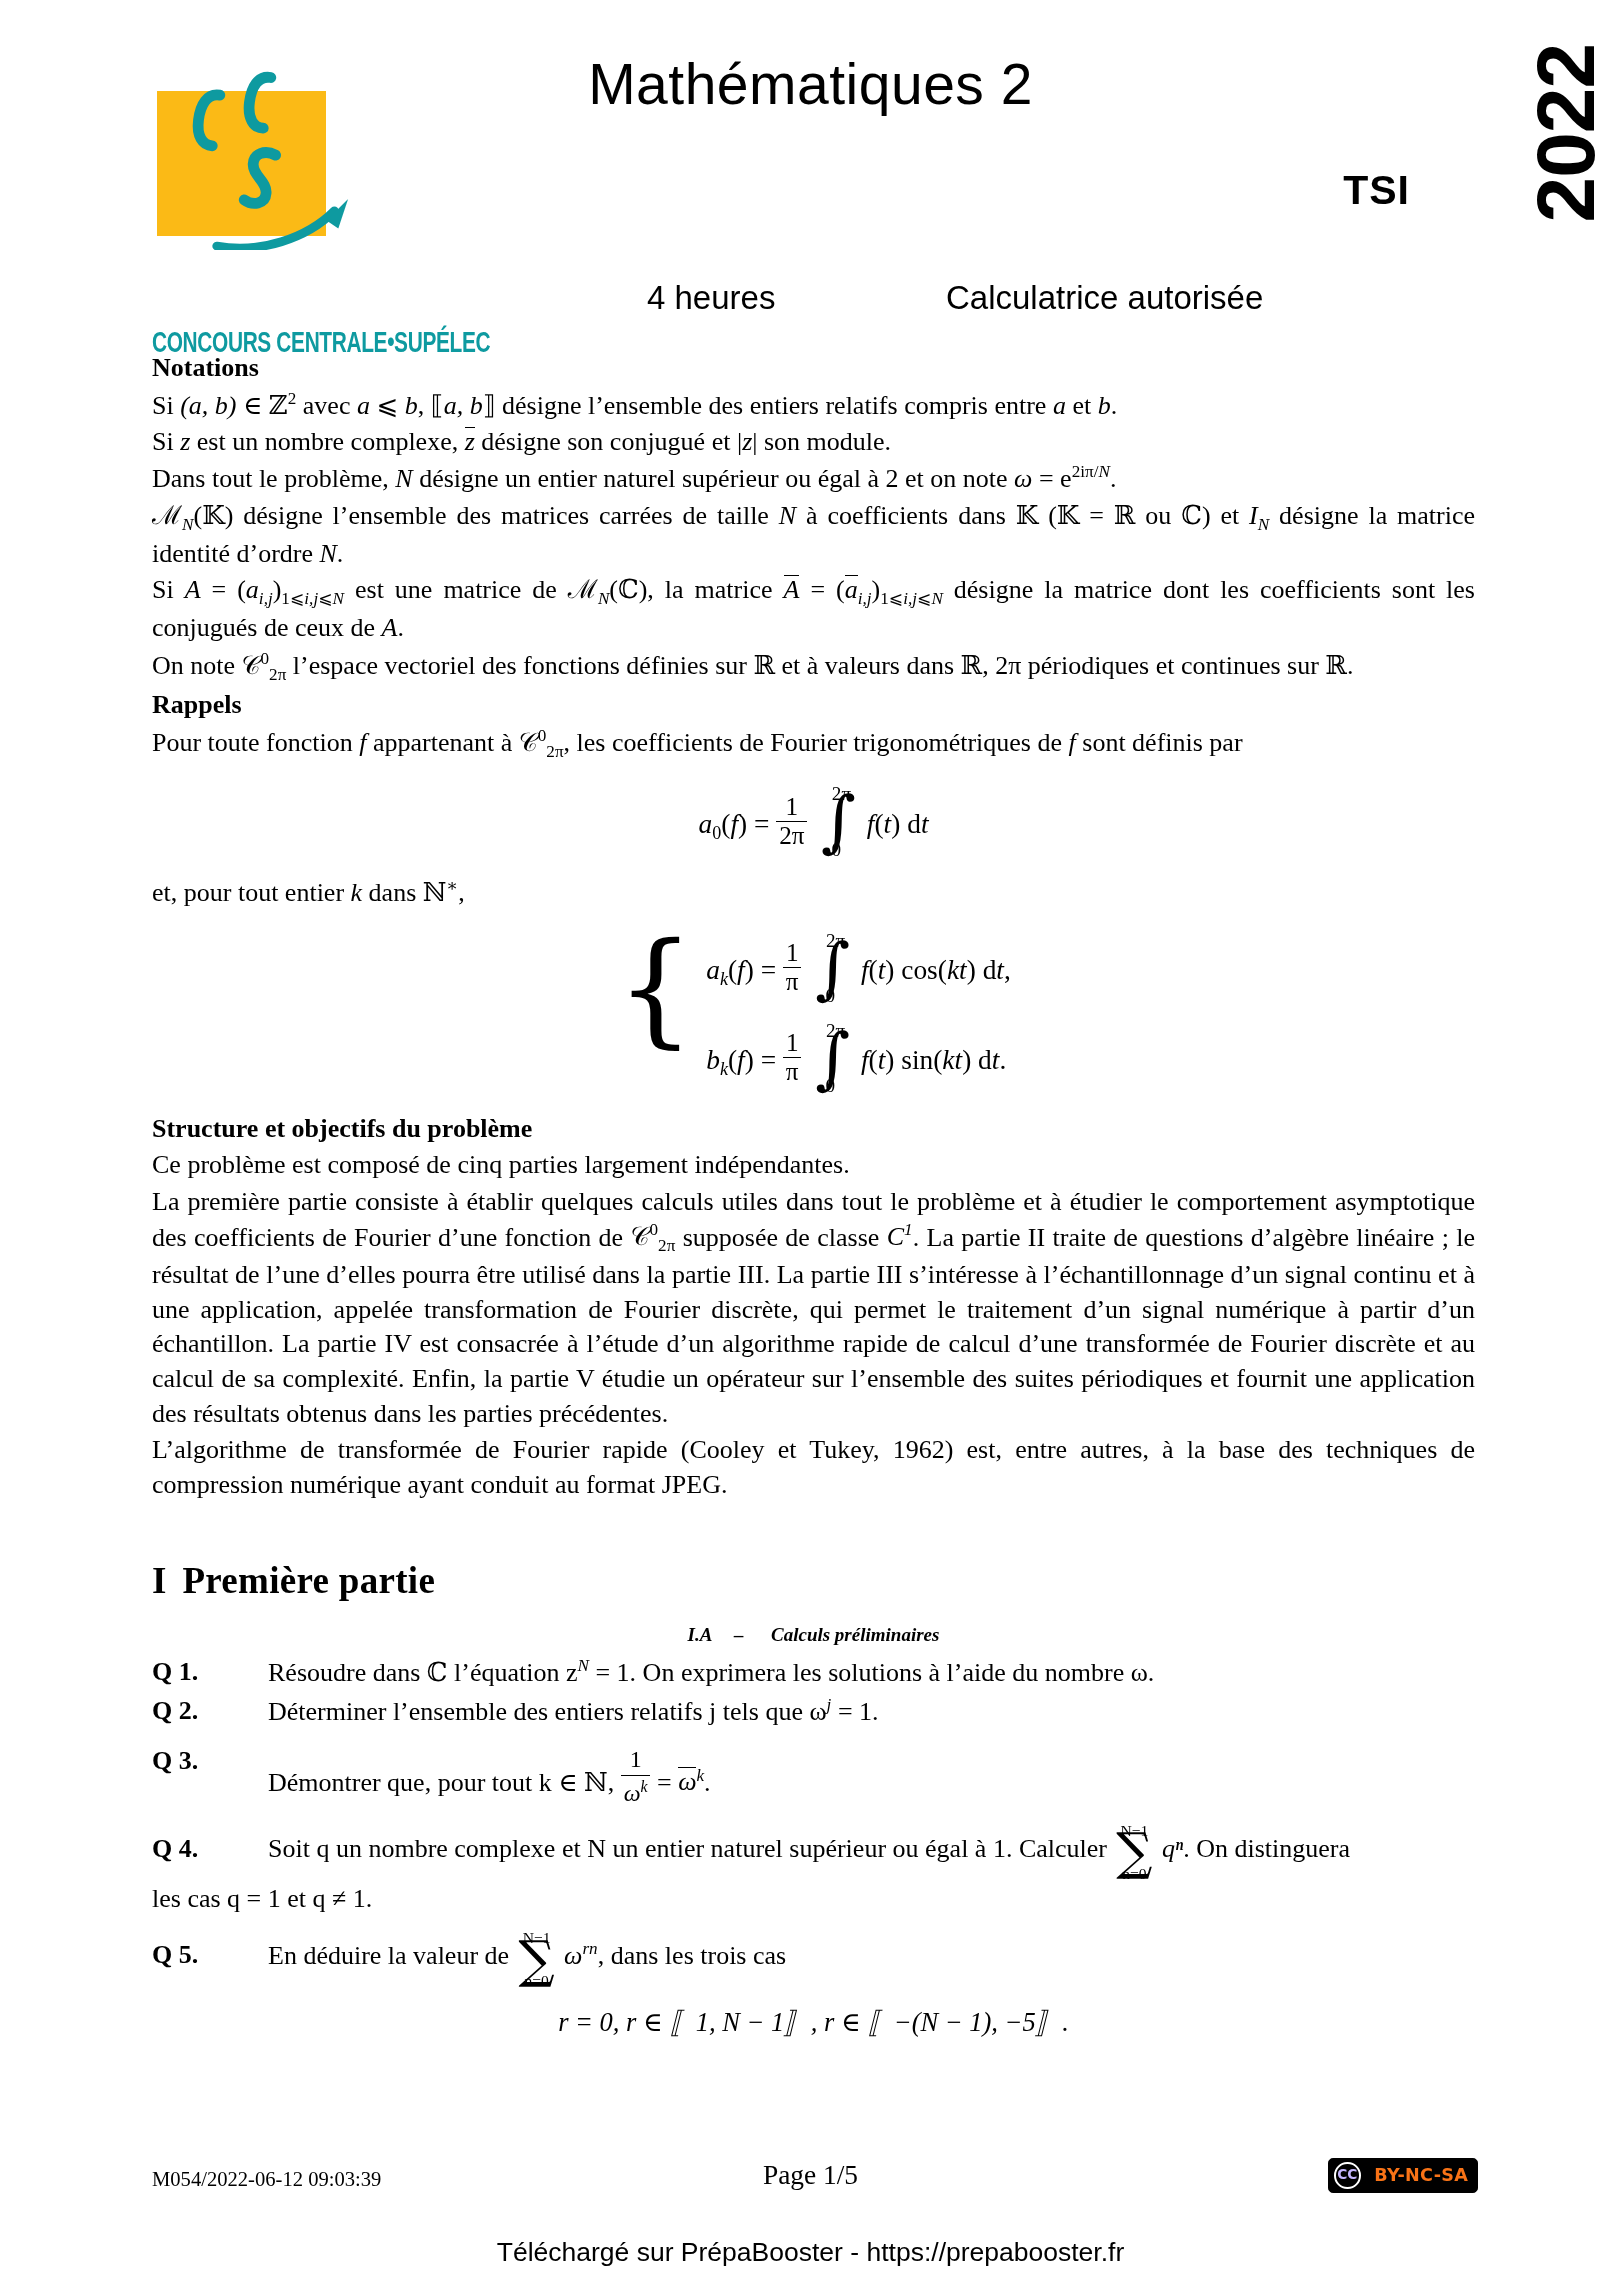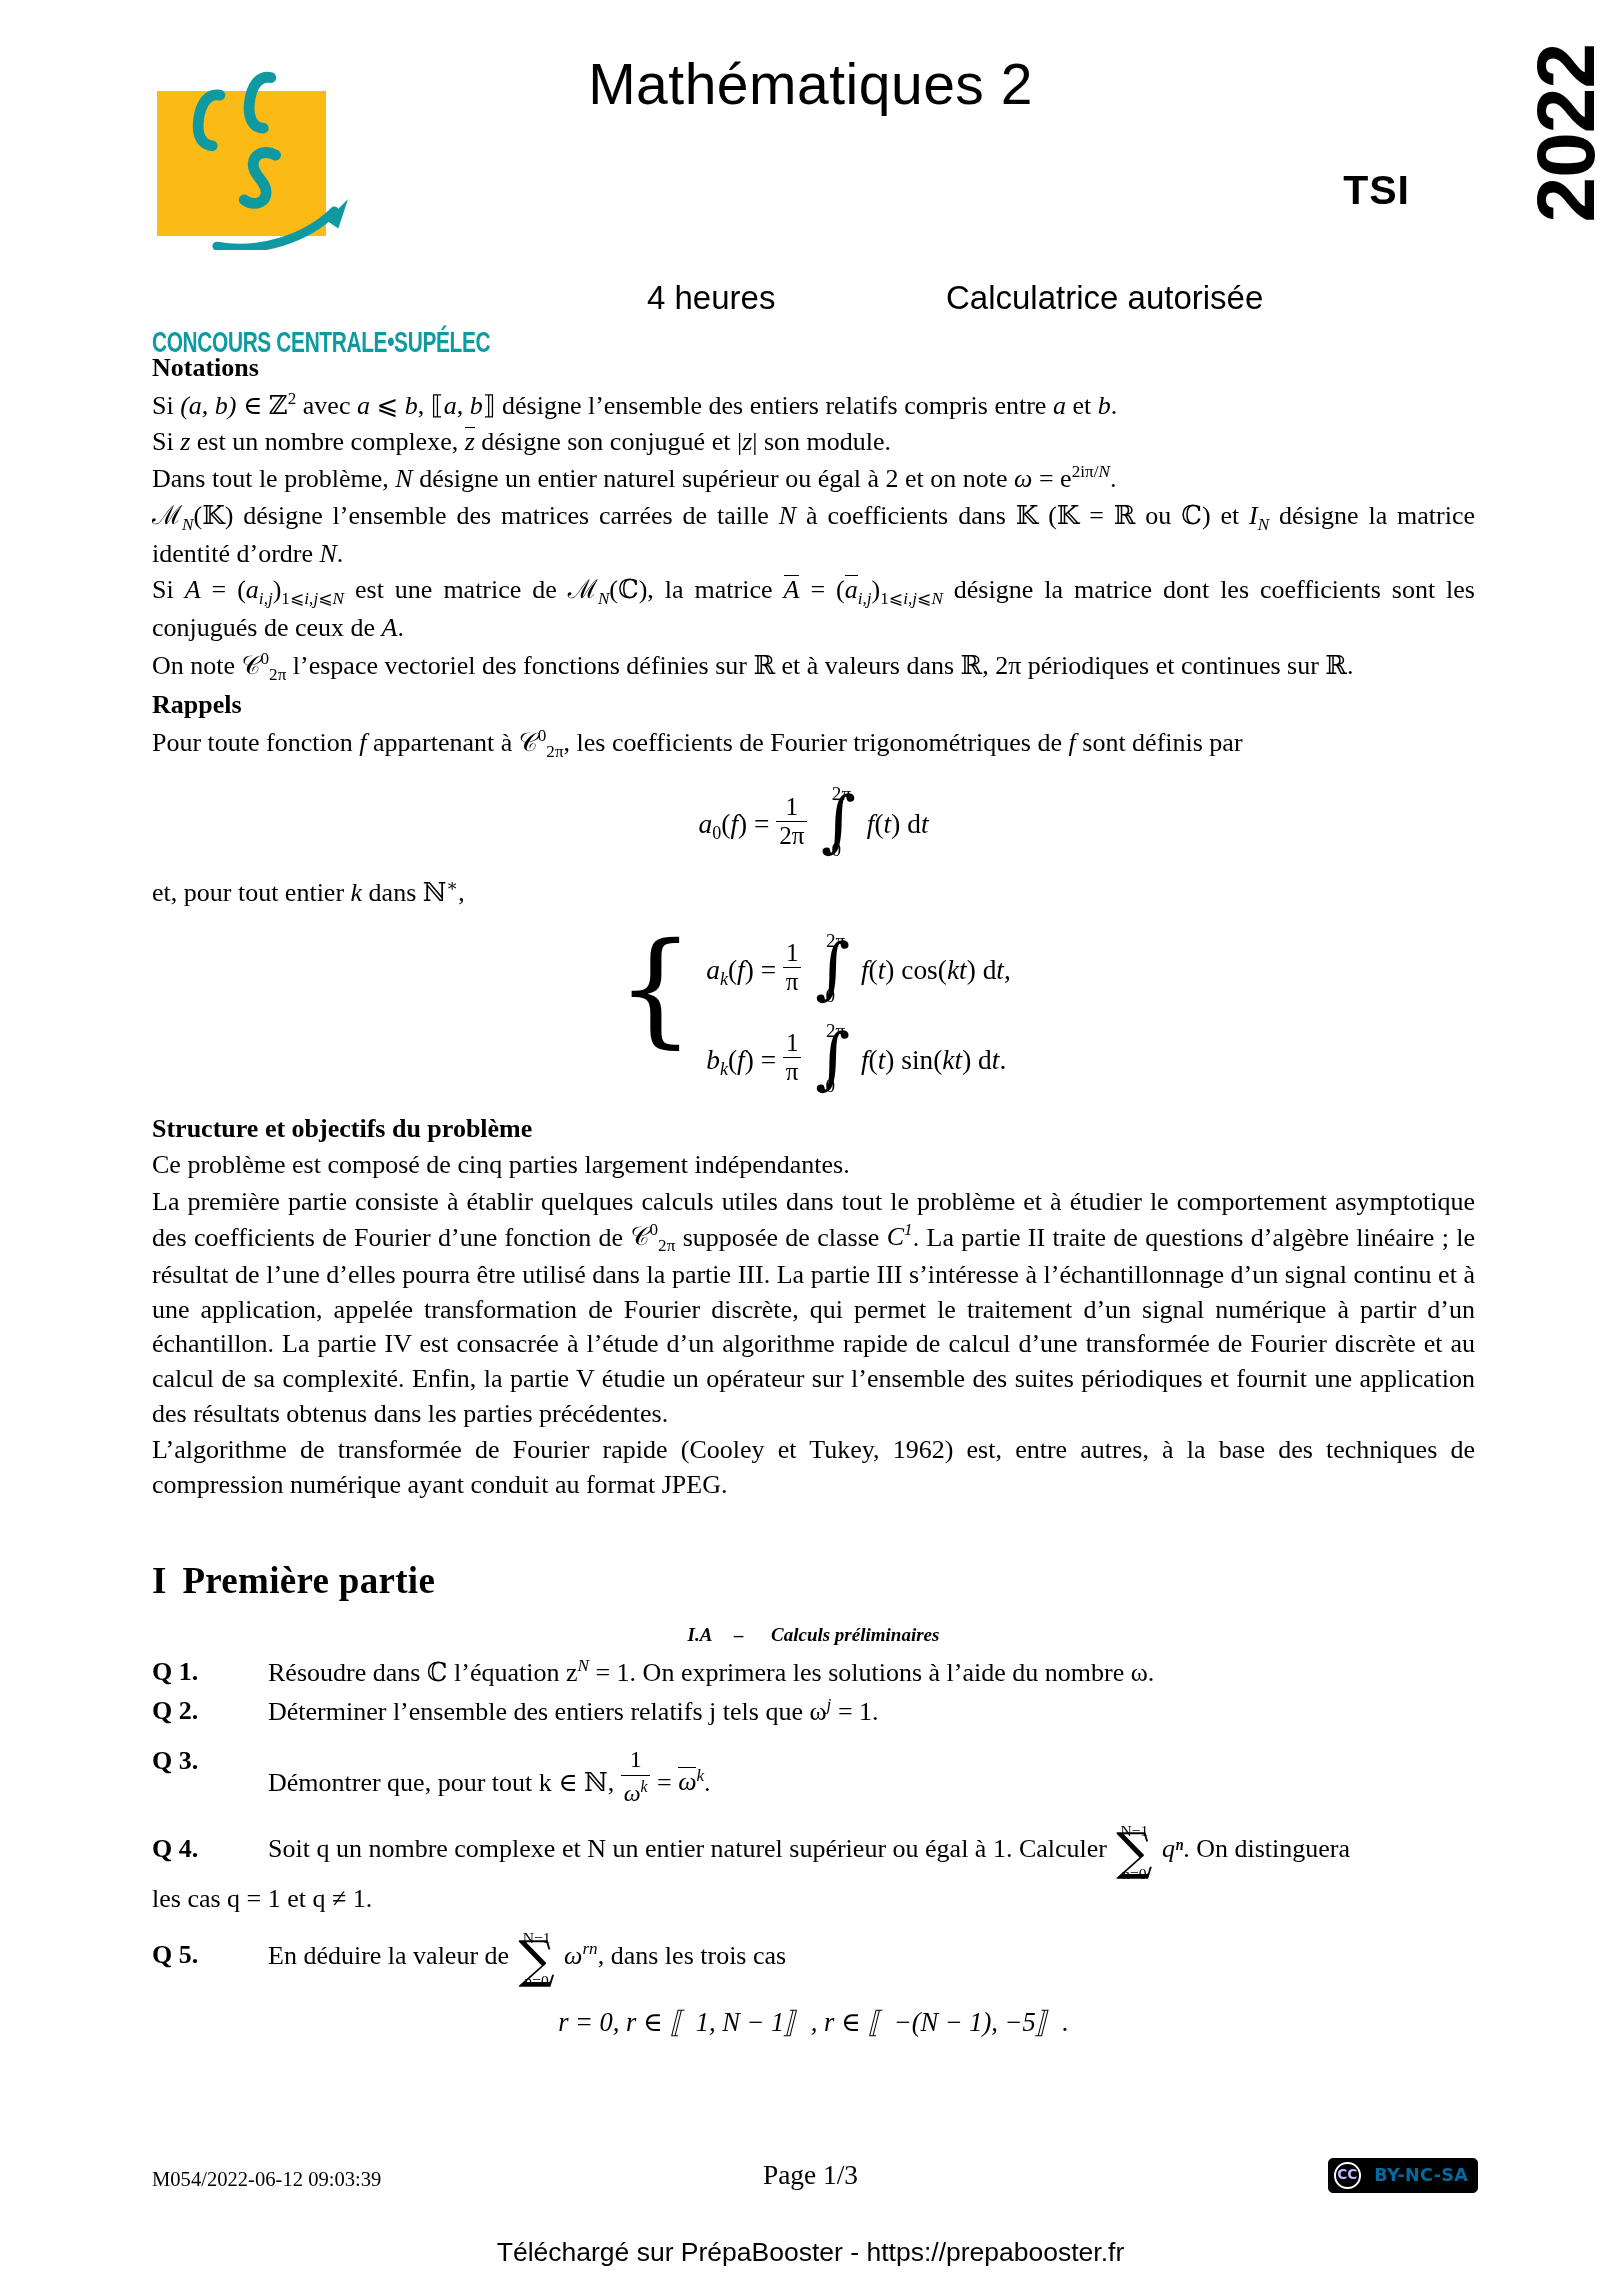--- a/index.html
+++ b/index.html
@@ -311,21 +311,21 @@
   }
   .cc-badge .cc-left {
     background: #000;
     color: #fff;
     display: flex;
     align-items: center;
     padding: 0 4.9px;
   }
   .cc-badge .cc-right {
     background: #000;
-    color: #0369a1;
+    color: #f97316;
     display: flex;
     align-items: center;
     padding: 0 8.8px;
     font-family: "DejaVu Sans", "Liberation Sans", sans-serif;
     font-size: 17.6px;
     font-weight: bold;
     letter-spacing: 0.3px;
   }
   .cc-circle {
     width: 22.5px; height: 22.5px;
@@ -517,21 +517,21 @@
     </div>
 
     <div class="math-display" style="margin-top:25.5px; font-size:26.5px;">
       <span class="mi">r = 0,        r ∈ 〚1, N − 1〛,        r ∈ 〚−(N − 1), −5〛.</span>
     </div>
 
   </div>
 
   <div class="footer">
     <div class="footer-id">M054/2022-06-12 09:03:39</div>
-    <div class="footer-page">Page 1/3</div>
+    <div class="footer-page">Page 1/5</div>
     <div class="cc-badge">
       <div class="cc-left">
         <span class="cc-circle">CC</span>
       </div>
       <div class="cc-right">BY-NC-SA</div>
     </div>
     <div class="dl-line">Téléchargé sur PrépaBooster - https://prepabooster.fr</div>
   </div>
 
 </div>

